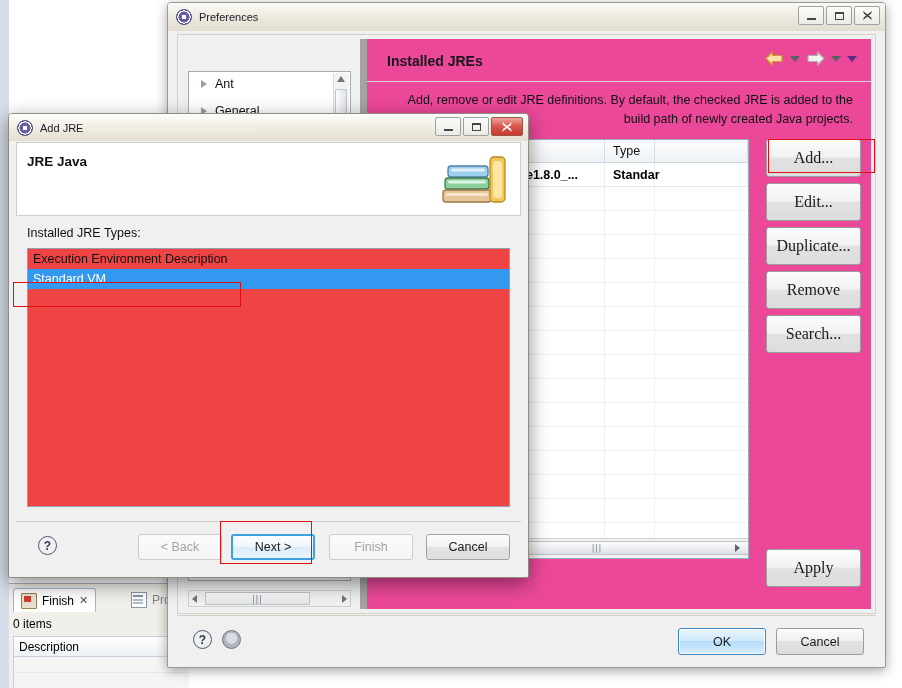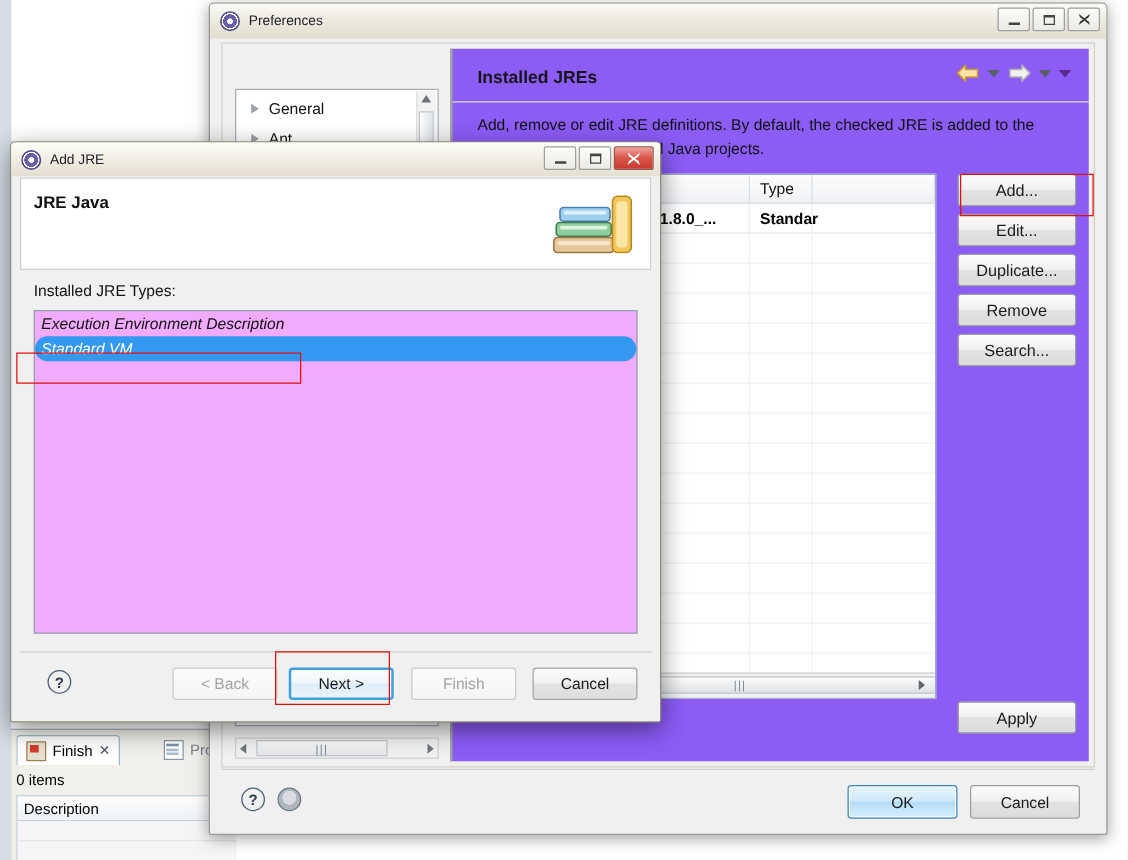--- a/index.html
+++ b/index.html
@@ -67,21 +67,21 @@
   #tree-vscroll{position:absolute;right:1px;top:1px;bottom:1px;width:15px;background:#f3f3f3;border-left:1px solid #dcdcdc;}
   .sb-arrow-up{position:absolute;top:3px;left:3px;width:0;height:0;border-left:4px solid transparent;border-right:4px solid transparent;border-bottom:6px solid #6f7478;}
   .sb-arrow-dn{position:absolute;bottom:3px;left:3px;width:0;height:0;border-left:4px solid transparent;border-right:4px solid transparent;border-top:6px solid #6f7478;}
   #tree-thumb{position:absolute;top:16px;left:1px;width:12px;height:150px;background:linear-gradient(90deg,#fdfdfd,#dfe2e5);border:1px solid #c2c6ca;box-sizing:border-box;border-radius:1px;}
   #tree-hscroll{position:absolute;left:10px;width:163px;bottom:6px;height:17px;background:#f1f1f1;border:1px solid #cfcfcf;box-sizing:border-box;}
   #tree-hthumb{position:absolute;left:16px;top:1px;width:105px;height:13px;background:linear-gradient(#fdfdfd,#e2e5e8);border:1px solid #c2c6ca;box-sizing:border-box;display:flex;align-items:center;justify-content:center;color:#7d8289;font-size:9px;letter-spacing:1px;}
   .hsb-left{position:absolute;left:3px;top:4px;width:0;height:0;border-top:4px solid transparent;border-bottom:4px solid transparent;border-right:5px solid #6f7478;}
   .hsb-right{position:absolute;right:3px;top:4px;width:0;height:0;border-top:4px solid transparent;border-bottom:4px solid transparent;border-left:5px solid #6f7478;}
 
   
-  #pane{position:absolute;left:182px;top:4px;right:4px;bottom:4px;background:#8b5cf6;border-left:2px solid #a3a3a3;}
+  #pane{position:absolute;left:182px;top:4px;right:4px;bottom:4px;background:#ec4899;border-left:7px solid #a3a3a3;text-align:right;}
   #pane-title{position:absolute;left:20px;top:14px;font-size:14px;font-weight:bold;color:#16161a;}
   #pane-nav{position:absolute;right:14px;top:12px;display:flex;align-items:center;gap:6px;}
   .caret{width:0;height:0;border-left:5px solid transparent;border-right:5px solid transparent;border-top:6px solid #5b5f63;}
   .caret.purple{border-top-color:#5a2a8c;}
   #pane-sep{position:absolute;left:0;right:0;top:42px;height:1px;background:#d9d9d9;}
   #pane-desc{position:absolute;left:20px;top:52px;right:18px;font-size:12.5px;line-height:19px;color:#101014;}
 
   
   #jre-table{position:absolute;left:20px;top:100px;right:122px;height:420px;background:#fff;border:1px solid #9badbd;box-sizing:border-box;overflow:hidden;}
   #jre-thead{display:flex;height:22px;background:linear-gradient(#fdfdfd,#eef1f4);border-bottom:1px solid #cfd7de;}
@@ -89,23 +89,23 @@
   .jre-td{display:flex;align-items:center;padding-left:8px;font-size:12.5px;color:#000;font-weight:bold;border-right:1px solid #e8eef3;box-sizing:border-box;}
   #jre-row{display:flex;height:23px;border-bottom:1px solid #e2e8ed;}
   .jre-empty{height:23px;border-bottom:1px solid #eef1f4;display:flex;}
   .jre-empty i{display:block;height:100%;border-right:1px solid #eef1f4;box-sizing:border-box;}
   #jre-hscroll{position:absolute;left:0;right:0;bottom:0;height:19px;background:#f2f2f2;border-top:1px solid #d0d0d0;}
   #jre-hthumb{position:absolute;left:2px;top:2px;width:414px;height:14px;background:linear-gradient(#fcfcfc,#dfe2e6);border:1px solid #bfc3c7;box-sizing:border-box;display:flex;align-items:center;justify-content:center;font-size:9px;color:#80858b;letter-spacing:1px;}
   #jre-hright{position:absolute;right:8px;top:5px;width:0;height:0;border-top:4px solid transparent;border-bottom:4px solid transparent;border-left:5px solid #5f6469;}
 
   
   #jre-buttons{position:absolute;right:10px;top:100px;width:95px;}
-  .btn{width:95px;height:26px;margin-bottom:6px;border:1px solid #9a9e9f;border-radius:3px;
+  .btn{width:95px;height:38px;margin-bottom:6px;border:1px solid #9a9e9f;border-radius:3px;
     background:linear-gradient(#fcfcfc,#f1f1f1 48%,#e2e2e2 50%,#dcdcdc);
-    display:flex;align-items:center;justify-content:center;font-size:13px;color:#1b1b1b;box-sizing:border-box;}
+    display:flex;align-items:center;justify-content:center;font-size:16px;color:#1b1b1b;box-sizing:border-box;font-family:Liberation Serif, serif;}
   #apply-btn{position:absolute;right:10px;bottom:16px;}
 
   
   #prefs-footer{position:absolute;left:8px;right:8px;bottom:6px;height:44px;border-top:1px solid #d4d0c8;}
   .help-circ{width:19px;height:19px;border-radius:50%;border:1.6px solid #4a5b73;box-sizing:border-box;
     display:flex;align-items:center;justify-content:center;font-size:12px;color:#2c3b50;font-weight:bold;}
   .grey-circ{width:19px;height:19px;border-radius:50%;border:1.6px solid #6b7580;box-sizing:border-box;
     background:radial-gradient(circle at 50% 42%, #d9dde1 0 42%, #aeb5bc 44% 100%);}
   .dlgbtn{height:27px;border:1px solid #9a9e9f;border-radius:3px;
     background:linear-gradient(#fcfcfc,#f1f1f1 48%,#e2e2e2 50%,#dcdcdc);
@@ -116,23 +116,23 @@
   #addjre{left:8px;top:113px;width:519px;height:463px;
     background:#f0f0f0;border:1px solid #8f8b7e;border-radius:4px 4px 2px 2px;
     box-shadow:0 6px 20px rgba(0,0,0,.45);}
   #addjre .win-title{background:linear-gradient(#fdfdf9,#efece1 55%,#e3ded0);height:27px;}
   #aj-head{position:absolute;left:7px;top:28px;right:7px;height:74px;background:#fff;border:1px solid #cfcfcf;box-sizing:border-box;}
   #aj-title{position:absolute;left:10px;top:11px;font-size:13.5px;font-weight:bold;color:#111;}
   #aj-sub{position:absolute;left:18px;top:38px;font-size:12.5px;color:#151515;}
   #books{position:absolute;right:10px;top:9px;width:70px;height:56px;}
   #aj-main{position:absolute;left:7px;top:103px;right:7px;bottom:60px;background:#f0f0f0;}
   #aj-label{position:absolute;left:11px;top:9px;font-size:12.5px;color:#111;}
-  #aj-list{position:absolute;left:11px;top:31px;right:11px;bottom:10px;background:#f0abfc;border:1px solid #93a0ab;box-sizing:border-box;font-style:italic;}
+  #aj-list{position:absolute;left:11px;top:31px;right:11px;bottom:10px;background:#ef4444;border:1px solid #93a0ab;box-sizing:border-box;}
   .lrow{height:20px;display:flex;align-items:center;padding-left:5px;font-size:12.5px;color:#111;}
-  .lrow.sel{background:#3399f0;color:#fff;border-radius:10px;}
+  .lrow.sel{background:#3399f0;color:#fff;}
   #aj-footer{position:absolute;left:7px;right:7px;bottom:7px;height:48px;border-top:1px solid #d4d0c8;}
   #aj-help{position:absolute;left:22px;top:14px;}
   .wizbtn{position:absolute;top:12px;width:84px;height:26px;border:1px solid #a0a4a5;border-radius:3px;
     background:linear-gradient(#fcfcfc,#f2f2f2 48%,#e3e3e3 50%,#dddddd);
     display:flex;align-items:center;justify-content:center;font-size:12.5px;color:#1b1b1b;box-sizing:border-box;}
   .wizbtn.dis{color:#a3a3a3;background:linear-gradient(#fbfbfb,#f5f5f5);border-color:#cccccc;}
   .wizbtn.focus{border:2px solid #3ea0e0;background:linear-gradient(#fbfdff,#eef7fd 48%,#dcecf8 50%,#eaf5fd);}
 
   
   .annot{position:absolute;border:1.5px solid #e10f0f;box-sizing:border-box;pointer-events:none;}
@@ -185,27 +185,27 @@
         </svg>
       </span>
     </span>
   </div>
 
   <div id="prefs-body">
     <div id="prefs-inner">
 
 
       <div id="tree">
+        <div class="tnode">
+          <i class="tarrow"></i>
+          <span>Ant</span>
+        </div>
         <div class="tnode" style="margin-top:3px">
           <i class="tarrow"></i>
           <span>General</span>
-        </div>
-        <div class="tnode">
-          <i class="tarrow"></i>
-          <span>Ant</span>
         </div>
         <div class="tnode" style="opacity:.5;overflow:hidden">
           <i class="tarrow"></i>
           <span>Code Recommenders</span>
         </div>
         <div class="tnode" style="opacity:.22;overflow:hidden">
           <i class="tarrow"></i>
           <span>Data Management</span>
         </div>
         <div class="tnode" style="position:absolute;left:0;bottom:49px;width:100%;box-sizing:border-box;opacity:.25;overflow:hidden">

